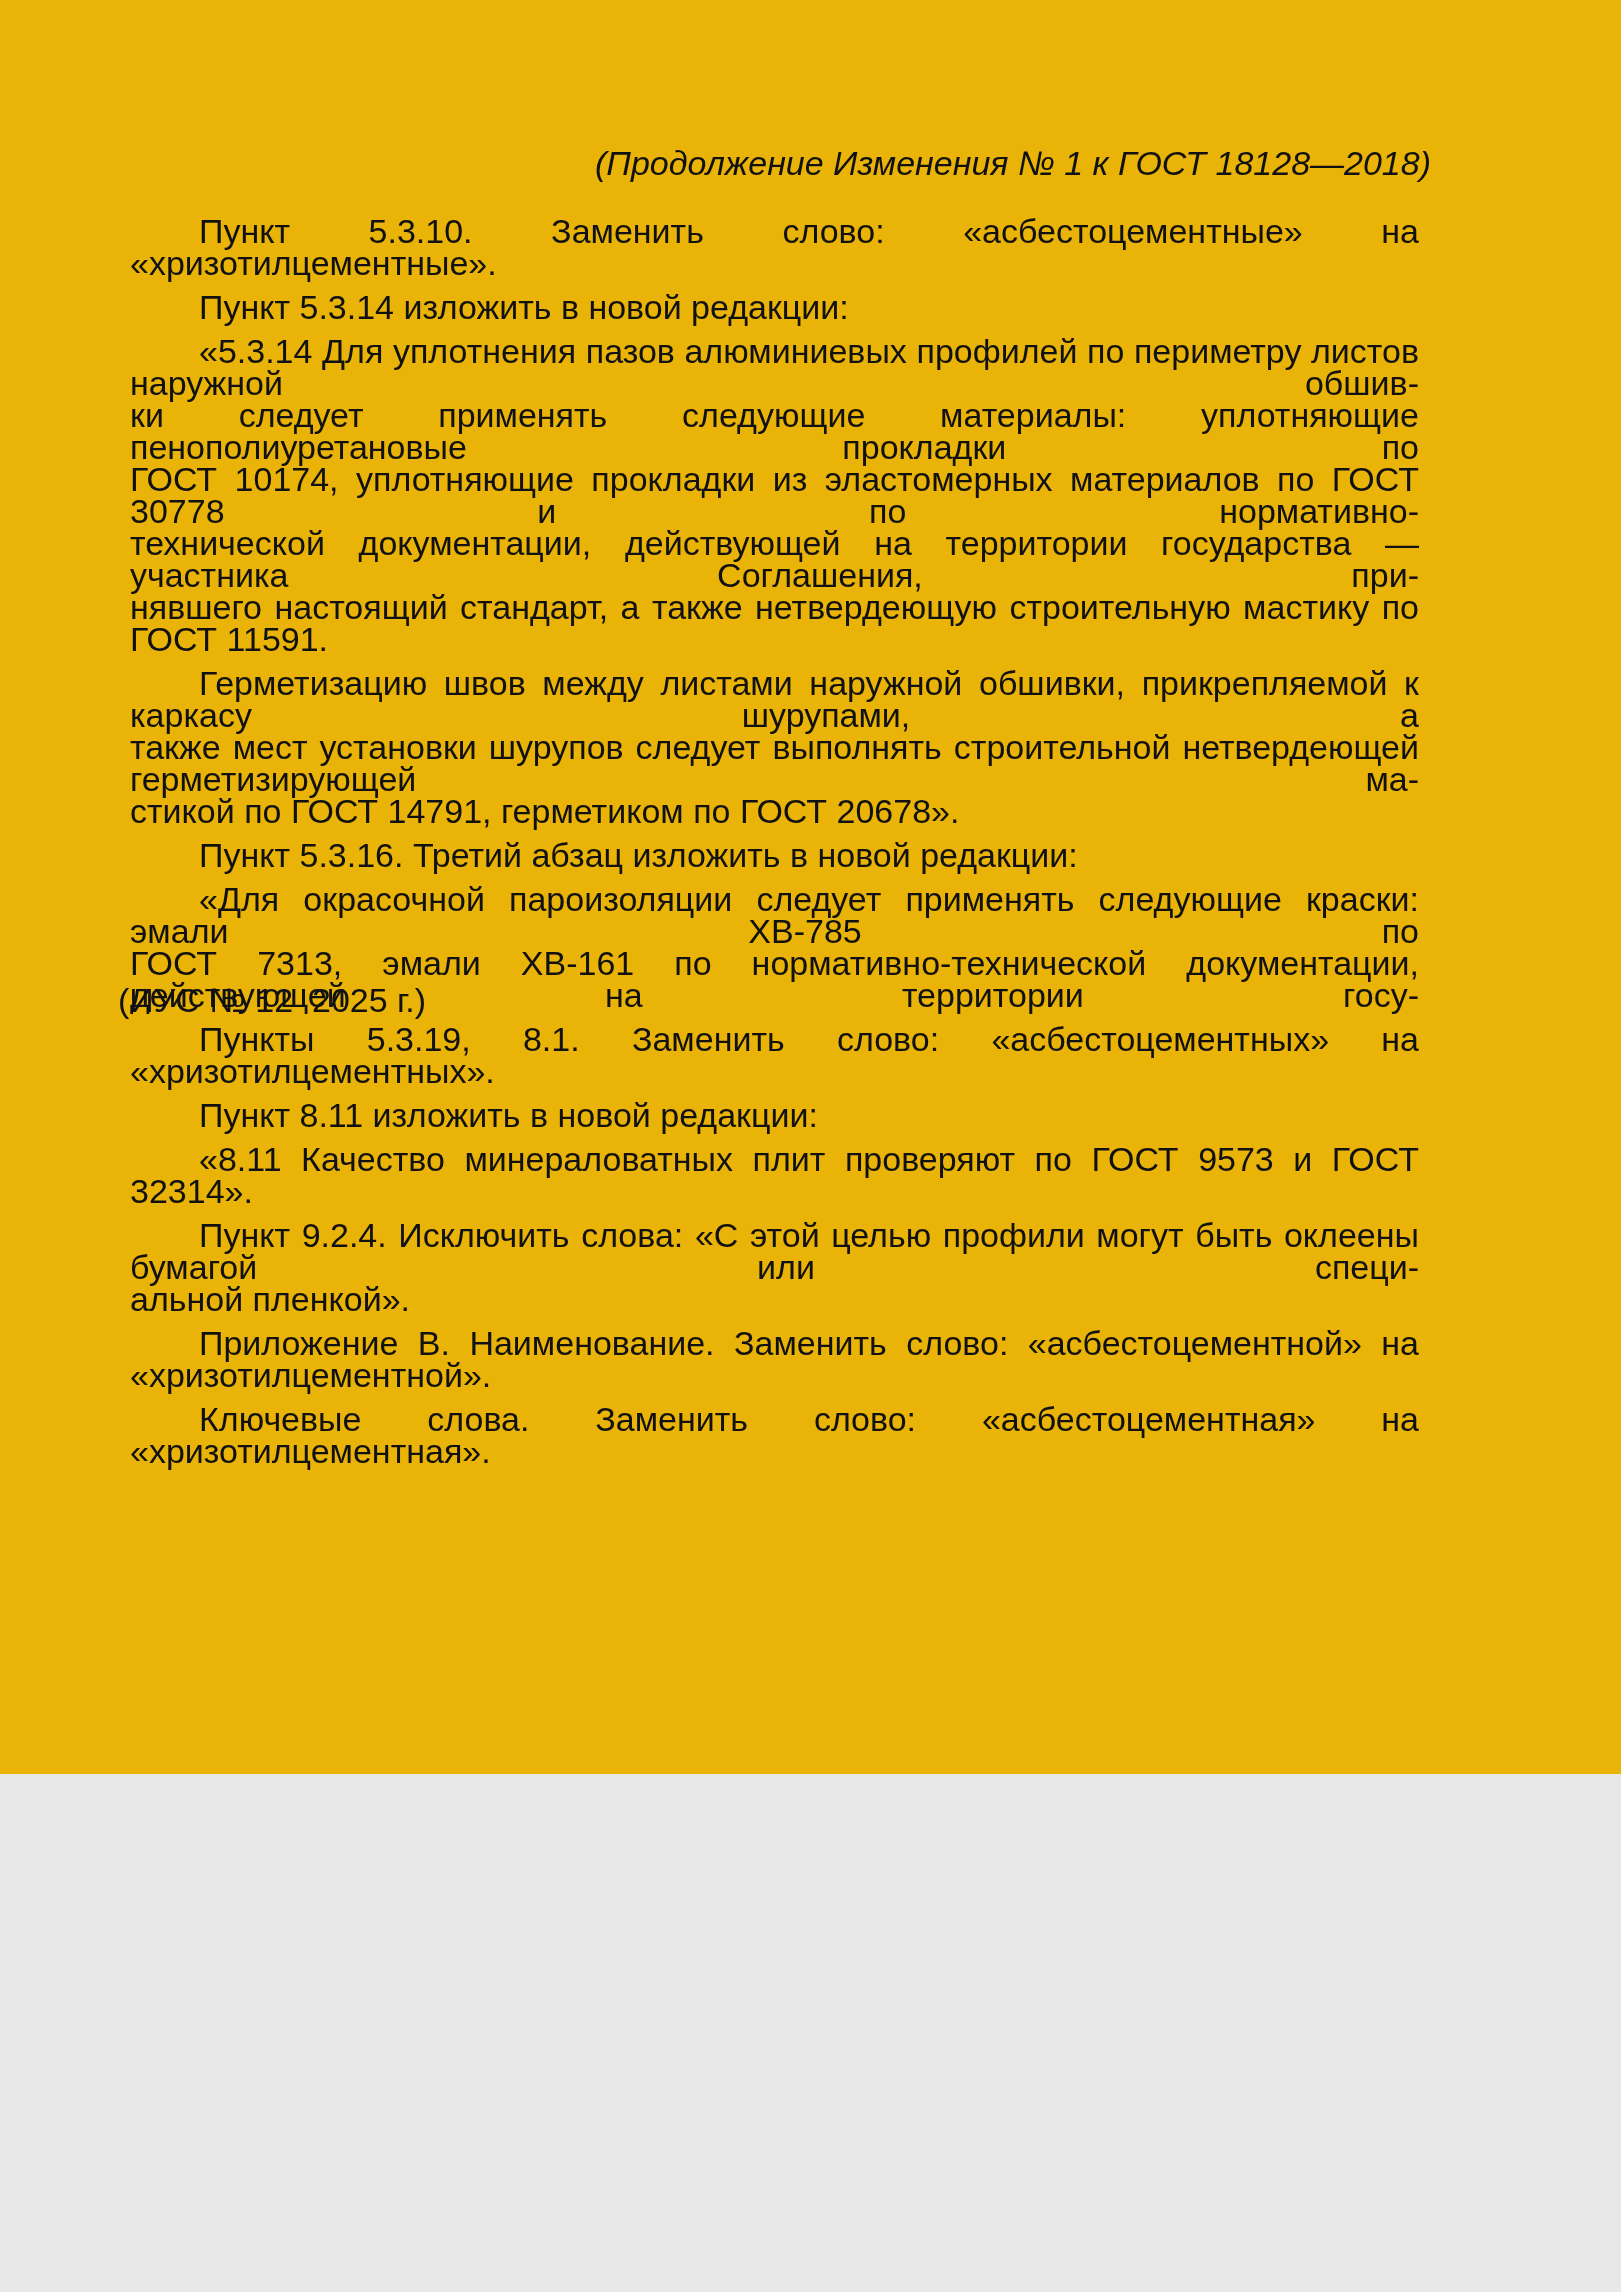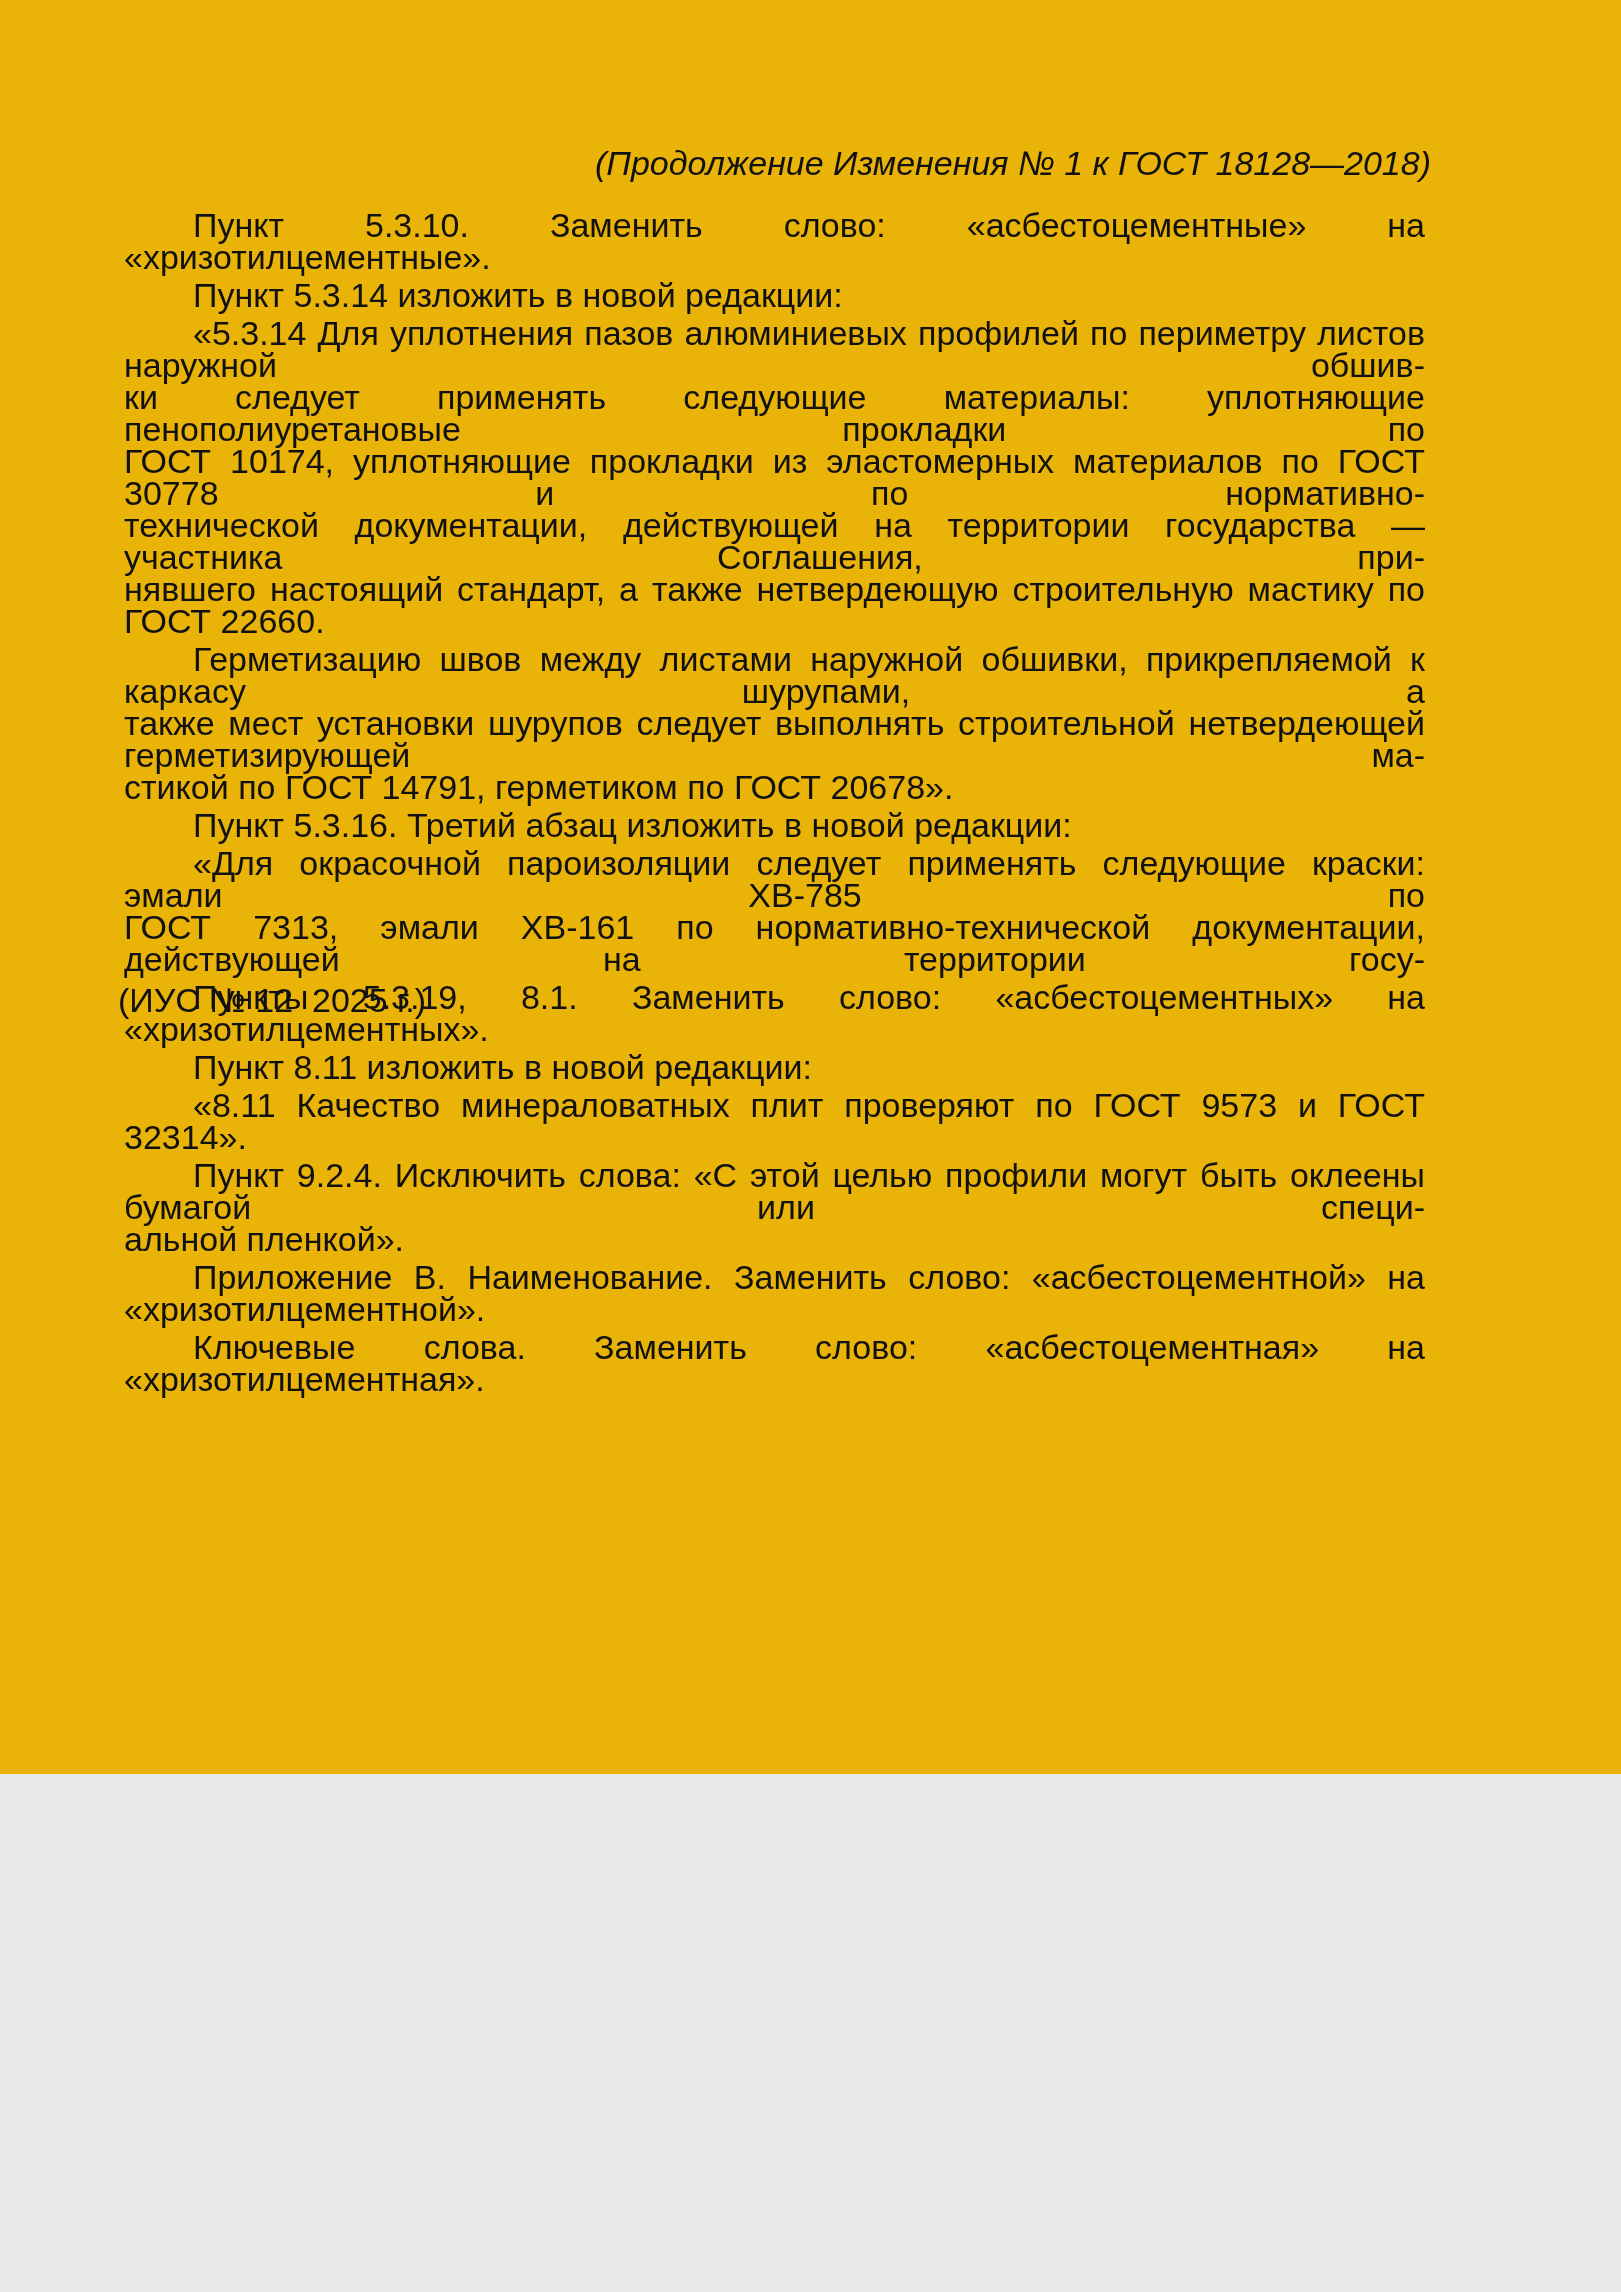--- a/index.html
+++ b/index.html
@@ -25,21 +25,21 @@
     width: 1313px;
     text-align: right;
     font-style: italic;
   }
   .doc-body {
     position: absolute;
     left: 118px;
     top: 203px;
     width: 1313px;
   }
-  .para { margin: 6px; padding: 0; }
+  .para { margin: 12px; padding: 0; }
   .line {
     text-align: justify;
     text-align-last: left;
   }
   .line.j {
     text-align-last: justify;
   }
   .para .line:first-child {
     text-indent: 69px;
   }
@@ -71,21 +71,21 @@
         <div class="line">Пункт 5.3.10. Заменить слово: «асбестоцементные» на «хризотилцементные».</div>
       </div>
       <div class="para">
         <div class="line">Пункт 5.3.14 изложить в новой редакции:</div>
       </div>
       <div class="para">
         <div class="line j">«5.3.14 Для уплотнения пазов алюминиевых профилей по периметру листов наружной обшив-</div>
         <div class="line j">ки следует применять следующие материалы: уплотняющие пенополиуретановые прокладки по</div>
         <div class="line j">ГОСТ 10174, уплотняющие прокладки из эластомерных материалов по ГОСТ 30778 и по нормативно-</div>
         <div class="line j">технической документации, действующей на территории государства — участника Соглашения, при-</div>
-        <div class="line">нявшего настоящий стандарт, а также нетвердеющую строительную мастику по ГОСТ 22660.</div>
+        <div class="line">нявшего настоящий стандарт, а также нетвердеющую строительную мастику по ГОСТ 11591.</div>
       </div>
       <div class="para">
         <div class="line j">Герметизацию швов между листами наружной обшивки, прикрепляемой к каркасу шурупами, а</div>
         <div class="line j">также мест установки шурупов следует выполнять строительной нетвердеющей герметизирующей ма-</div>
         <div class="line">стикой по ГОСТ 14791, герметиком по ГОСТ 20678».</div>
       </div>
       <div class="para">
         <div class="line">Пункт 5.3.16. Третий абзац изложить в новой редакции:</div>
       </div>
       <div class="para">

